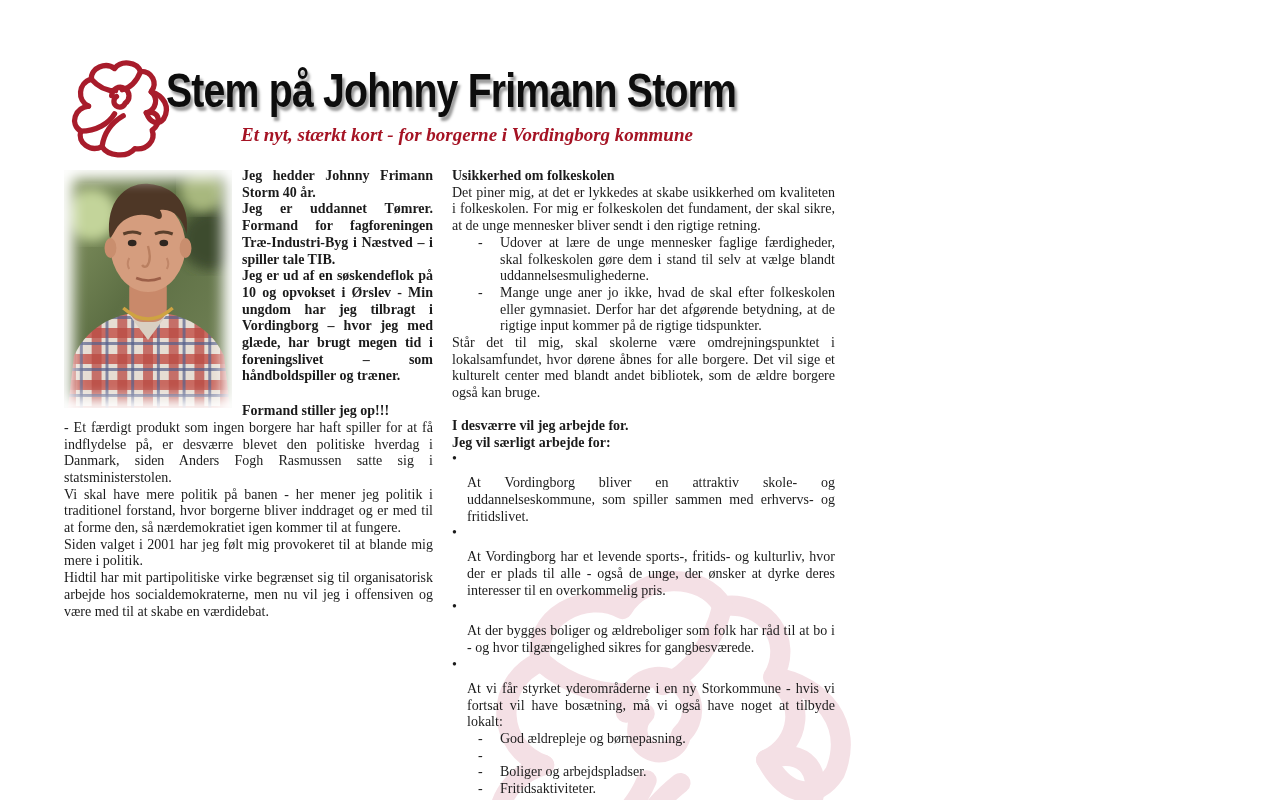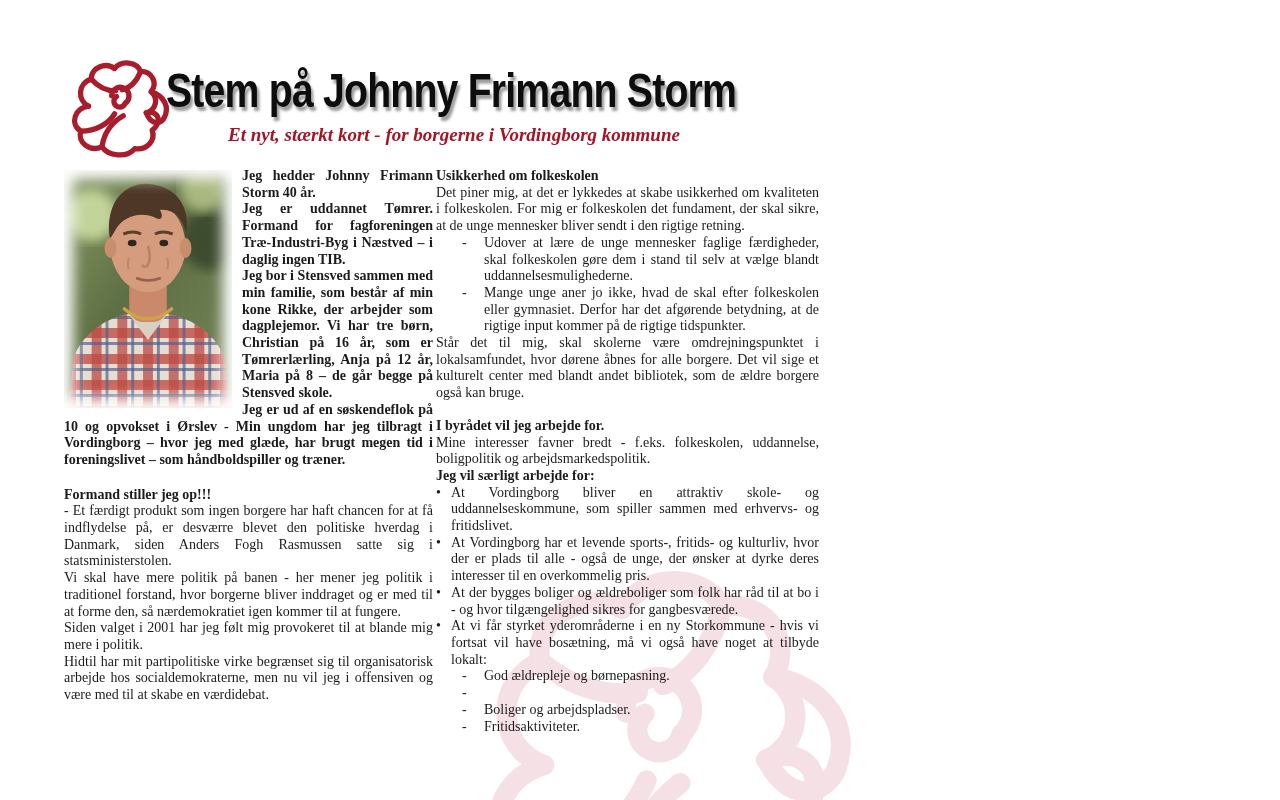--- a/index.html
+++ b/index.html
@@ -7,50 +7,50 @@
         font-family:"Liberation Serif",serif;color:#1b1b1b;}
 
   
   .logo{position:absolute;left:55px;top:56px;width:122px;height:108px;color:#a81c2b;}
   .logo svg{width:100%;height:100%;}
   .title{position:absolute;left:166px;top:62px;width:720px;
          font-family:"Liberation Sans",sans-serif;font-weight:bold;
          font-size:49px;letter-spacing:-1px;color:#0d0d0d;white-space:nowrap;
          transform:scaleX(0.80);transform-origin:left top;
          text-shadow:3px 4px 3px #9b9b9b;}
-  .subtitle{position:absolute;left:168px;top:124px;width:572px;text-align:center;
+  .subtitle{position:absolute;left:181px;top:124px;width:572px;text-align:center;
             font-style:italic;font-weight:bold;font-size:19px;color:#a51324;}
 
   
   .watermark{position:absolute;left:420px;top:555px;width:460px;height:420px;
              color:#f3dbe1;opacity:0.85;transform:rotate(-8deg);pointer-events:none;}
   .watermark svg{width:100%;height:100%;}
 
   
   .col{position:absolute;top:168px;font-size:14px;line-height:16.7px;text-align:justify;}
   .col-left{left:64px;width:369px;}
-  .col-right{left:436px;width:383px;}
+  .col-right{left:452px;width:383px;}
   p{margin:0;}
   .bold{font-weight:bold;}
   .heading{font-weight:bold;margin:0;}
   .gap{height:16px;}
   .gap-lg{height:18px;}
 
   
   .photo{float:left;width:168px;height:238px;margin:2px 10px 4px 0;position:relative;}
   .photo svg{width:100%;height:100%;display:block;}
   .photo .vignette{position:absolute;inset:0;box-shadow:inset 0 0 14px 9px #ffffff;}
 
   
   .dash-row{display:flex;}
   .dash-row .marker{flex:none;width:22px;margin-left:26px;}
   .dash-row .txt{flex:1;text-align:justify;}
   .bullet-row{display:flex;}
   .bullet-row .marker{flex:none;width:15px;}
-  .bullet-row .txt{flex:1;text-align:justify;}
+  .bullet-row .txt{flex:1;text-align:justify;margin-top:24px;}
 </style>
 </head>
 <body>
 
 <div class="page">
 
   <div class="watermark">
     <svg viewBox="0 0 125 112" fill="none" stroke="currentColor" stroke-width="5.5" stroke-linecap="round" stroke-linejoin="round">
       <use href="#rose-paths"></use>
     </svg>
@@ -120,27 +120,26 @@
 
         <path d="M85,76 Q89,90 84,96 Q81,98 79,95" stroke="#b97f60" stroke-width="2.4" fill="none"></path>
         <path d="M73,108 Q85,113 98,108" stroke="#9c5f48" stroke-width="2.6" fill="none"></path>
         <path d="M66,88 Q63,94 66,99" stroke="#c08668" stroke-width="2" fill="none"></path>
         <path d="M104,88 Q107,94 104,99" stroke="#c08668" stroke-width="2" fill="none"></path>
       </svg>
       <div class="vignette"></div>
     </div>
 
     <p class="bold">Jeg hedder Johnny Frimann Storm 40 år.</p>
-    <p class="bold">Jeg er uddannet Tømrer. Formand for fagforeningen Træ-Industri-Byg i Næstved – i daglig ingen TIB.</p>
-    <p class="bold">Jeg bor i Stensved sammen med min familie, som består af min kone Rikke, der arbejder som dagplejemor. Vi har tre børn, Christian på 16 år, som er Tømrerlærling, Anja på 12 år, Maria på 8 – de går begge på Stensved skole.</p>
+    <p class="bold">Jeg er uddannet Tømrer. Formand for fagforeningen Træ-Industri-Byg i Næstved – i spiller tale TIB.</p>
     <p class="bold">Jeg er ud af en søskendeflok på 10 og opvokset i Ørslev - Min ungdom har jeg tilbragt i Vordingborg – hvor jeg med glæde, har brugt megen tid i foreningslivet – som håndboldspiller og træner.</p>
 
     <div class="gap-lg"></div>
     <p class="heading">Formand stiller jeg op!!!</p>
-    <p>- Et færdigt produkt som ingen borgere har haft chancen for at få indflydelse på, er desværre blevet den politiske hverdag i Danmark, siden Anders Fogh Rasmussen satte sig i statsministerstolen.</p>
+    <p>- Et færdigt produkt som ingen borgere har haft spiller for at få indflydelse på, er desværre blevet den politiske hverdag i Danmark, siden Anders Fogh Rasmussen satte sig i statsministerstolen.</p>
     <p>Vi skal have mere politik på banen - her mener jeg politik i traditionel forstand, hvor borgerne bliver inddraget og er med til at forme den, så nærdemokratiet igen kommer til at fungere.</p>
     <p>Siden valget i 2001 har jeg følt mig provokeret til at blande mig mere i politik.</p>
     <p>Hidtil har mit partipolitiske virke begrænset sig til organisatorisk arbejde hos socialdemokraterne, men nu vil jeg i offensiven og være med til at skabe en værdidebat.</p>
   </div>
 
   <div class="col col-right">
 
     <p class="heading">Usikkerhed om folkeskolen</p>
     <p>Det piner mig, at det er lykkedes at skabe usikkerhed om kvaliteten i folkeskolen. For mig er folkeskolen det fundament, der skal sikre, at de unge mennesker bliver sendt i den rigtige retning.</p>
 
@@ -149,22 +148,21 @@
       <span class="txt">Udover at lære de unge mennesker faglige færdigheder, skal folkeskolen gøre dem i stand til selv at vælge blandt uddannelsesmulighederne.</span>
     </div>
     <div class="dash-row">
       <span class="marker">-</span>
       <span class="txt">Mange unge aner jo ikke, hvad de skal efter folkeskolen eller gymnasiet. Derfor har det afgørende betydning, at de rigtige input kommer på de rigtige tidspunkter.</span>
     </div>
 
     <p>Står det til mig, skal skolerne være omdrejningspunktet i lokalsamfundet, hvor dørene åbnes for alle borgere. Det vil sige et kulturelt center med blandt andet bibliotek, som de ældre borgere også kan bruge.</p>
 
     <div class="gap"></div>
-    <p class="heading">I byrådet vil jeg arbejde for.</p>
-    <p>Mine interesser favner bredt - f.eks. folkeskolen, uddannelse, boligpolitik og arbejdsmarkedspolitik.</p>
+    <p class="heading">I desværre vil jeg arbejde for.</p>
     <p class="heading">Jeg vil særligt arbejde for:</p>
 
     <div class="bullet-row">
       <span class="marker">•</span>
       <span class="txt">At Vordingborg bliver en attraktiv skole- og uddannelseskommune, som spiller sammen med erhvervs- og fritidslivet.</span>
     </div>
     <div class="bullet-row">
       <span class="marker">•</span>
       <span class="txt">At Vordingborg har et levende sports-, fritids- og kulturliv, hvor der er plads til alle - også de unge, der ønsker at dyrke deres interesser til en overkommelig pris.</span>
     </div>

